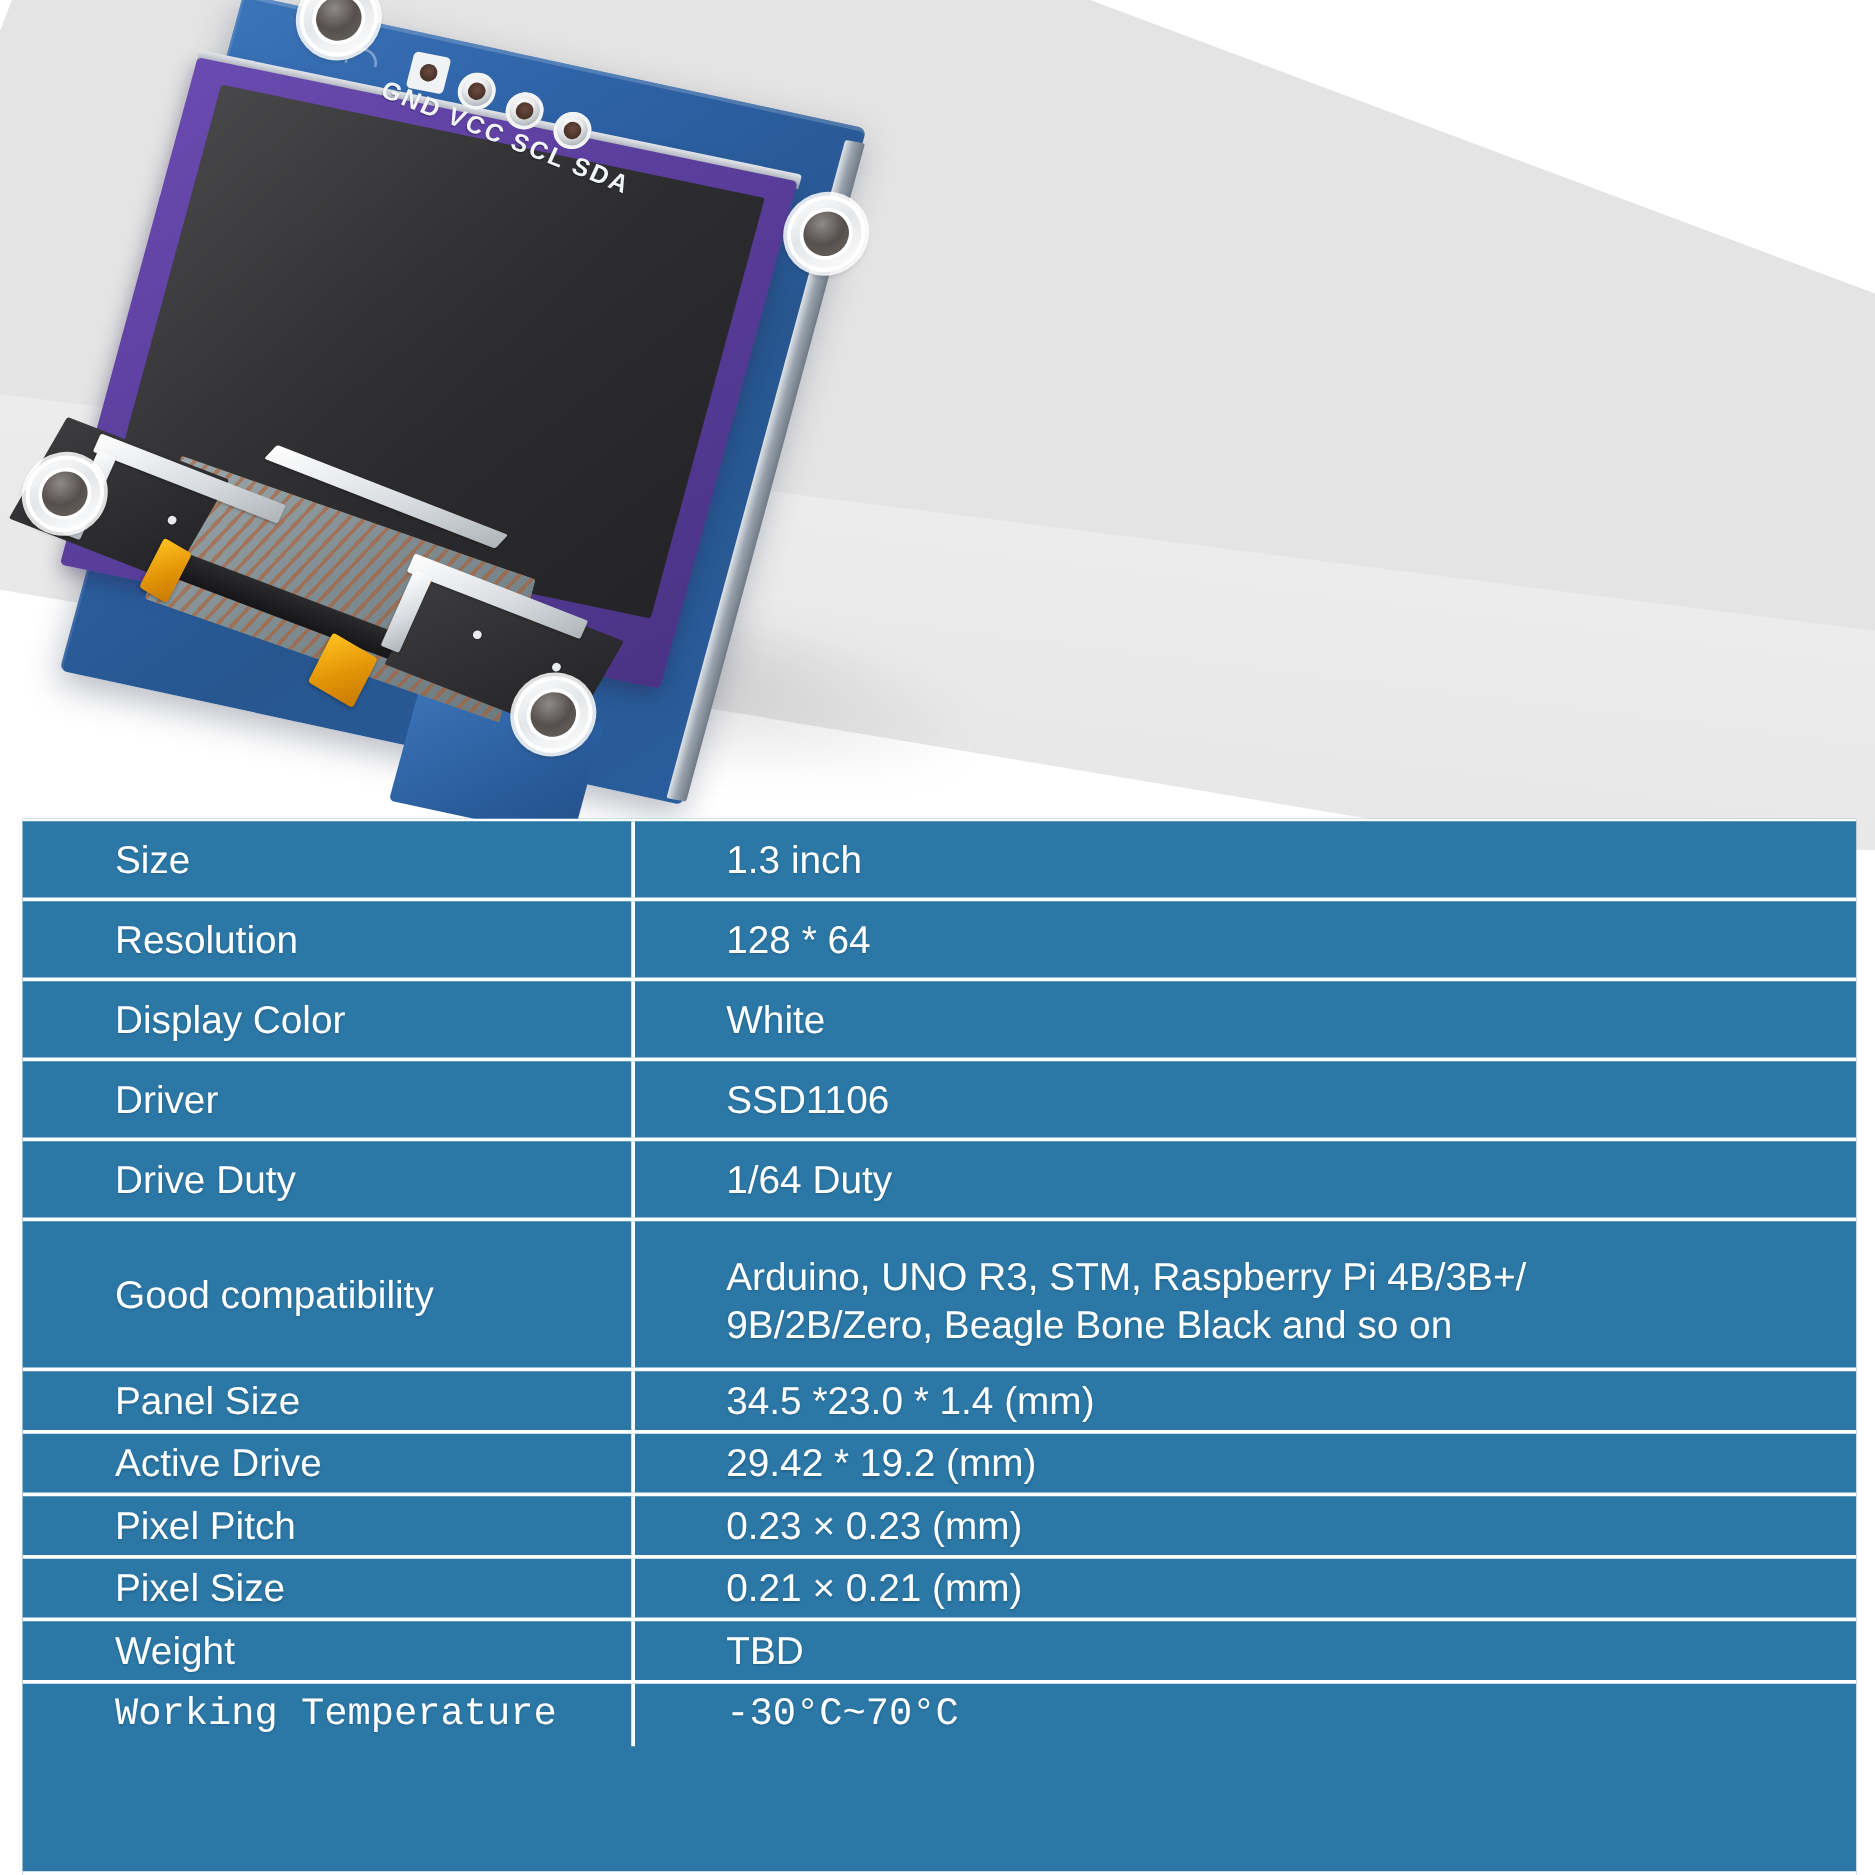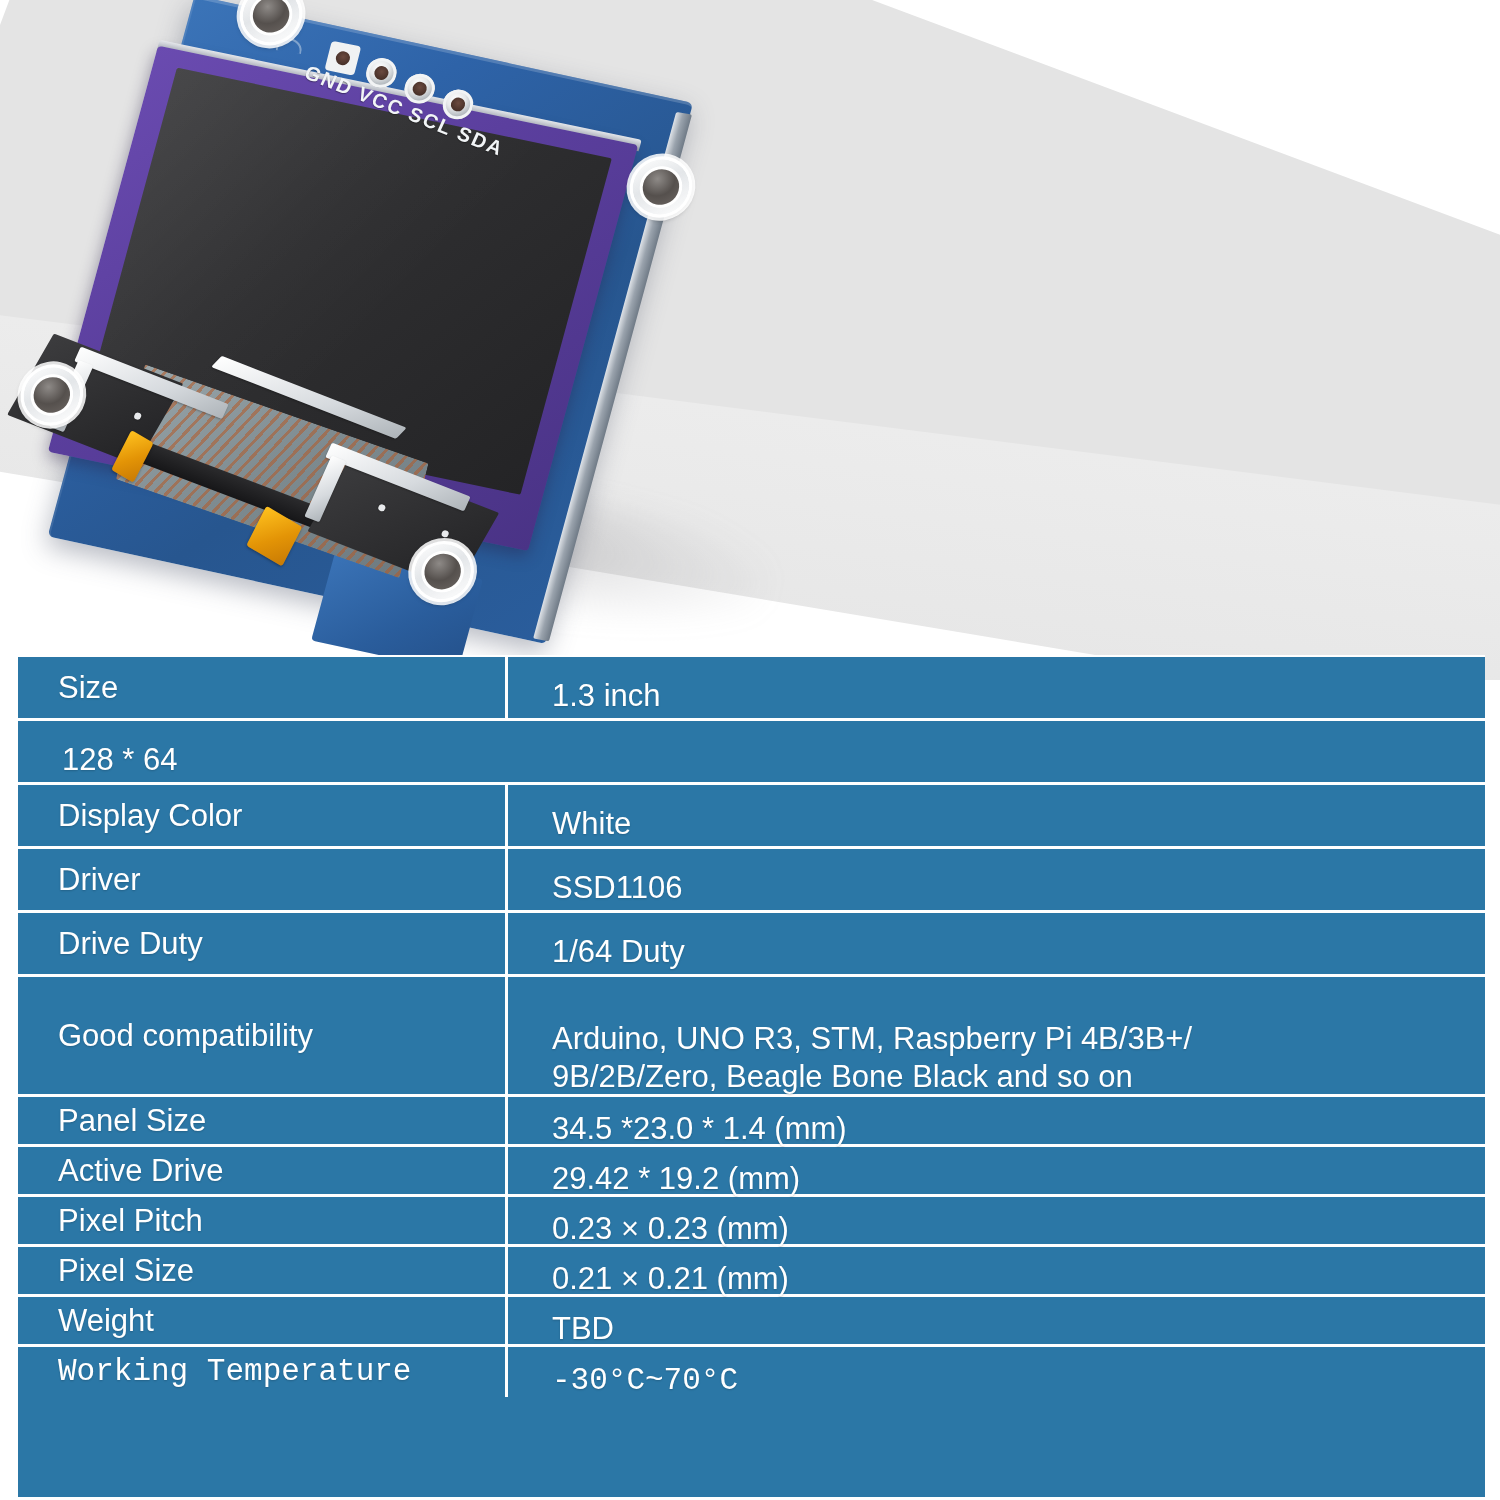--- a/index.html
+++ b/index.html
@@ -221,22 +221,22 @@
   }
   .row { display:flex; border-bottom:3px solid #ffffff; }
   .row:last-child { border-bottom:none;font-family:Liberation Mono, monospace; }
   .cell-label, .cell-value {
     color:#ffffff;
     font-size:31px;
     line-height:1.22;
     display:flex; align-items:center;
     text-shadow:0 1px 2px rgba(0,0,0,0.18);
   }
-  .cell-label { width:490px; padding-left:40px; flex:none; border-right:3px solid #ffffff; }
-  .cell-value { flex:1; padding-left:44px; padding-right:14px;margin-top:17px; }
+  .cell-label { width:490px; padding-left:74px; flex:none; border-right:3px solid #ffffff; }
+  .cell-value { flex:1; padding-left:73px; padding-right:14px; }
   .r-tall  { height:64px; }
   .r-compat { height:120px;justify-content:center; }
   .r-short { height:50px; }
   .row.r-compat .cell-value { display:block; padding-top:26px; }
   .row.r-compat .cell-label { align-items:center; }
   .compat-line { display:block; }
 </style>
 </head>
 <body>
 
@@ -314,20 +314,21 @@
         </div>
     </div>
   </div>
 
   <div class="spec-table" id="spec-table">
       <div class="row r-tall">
         <div class="cell-label">Size</div>
         <div class="cell-value">1.3 inch</div>
       </div>
       <div class="row r-tall">
+        <div class="cell-label">Resolution</div>
         <div class="cell-value">128 * 64</div>
       </div>
       <div class="row r-tall">
         <div class="cell-label">Display Color</div>
         <div class="cell-value">White</div>
       </div>
       <div class="row r-tall">
         <div class="cell-label">Driver</div>
         <div class="cell-value">SSD1106</div>
       </div>

